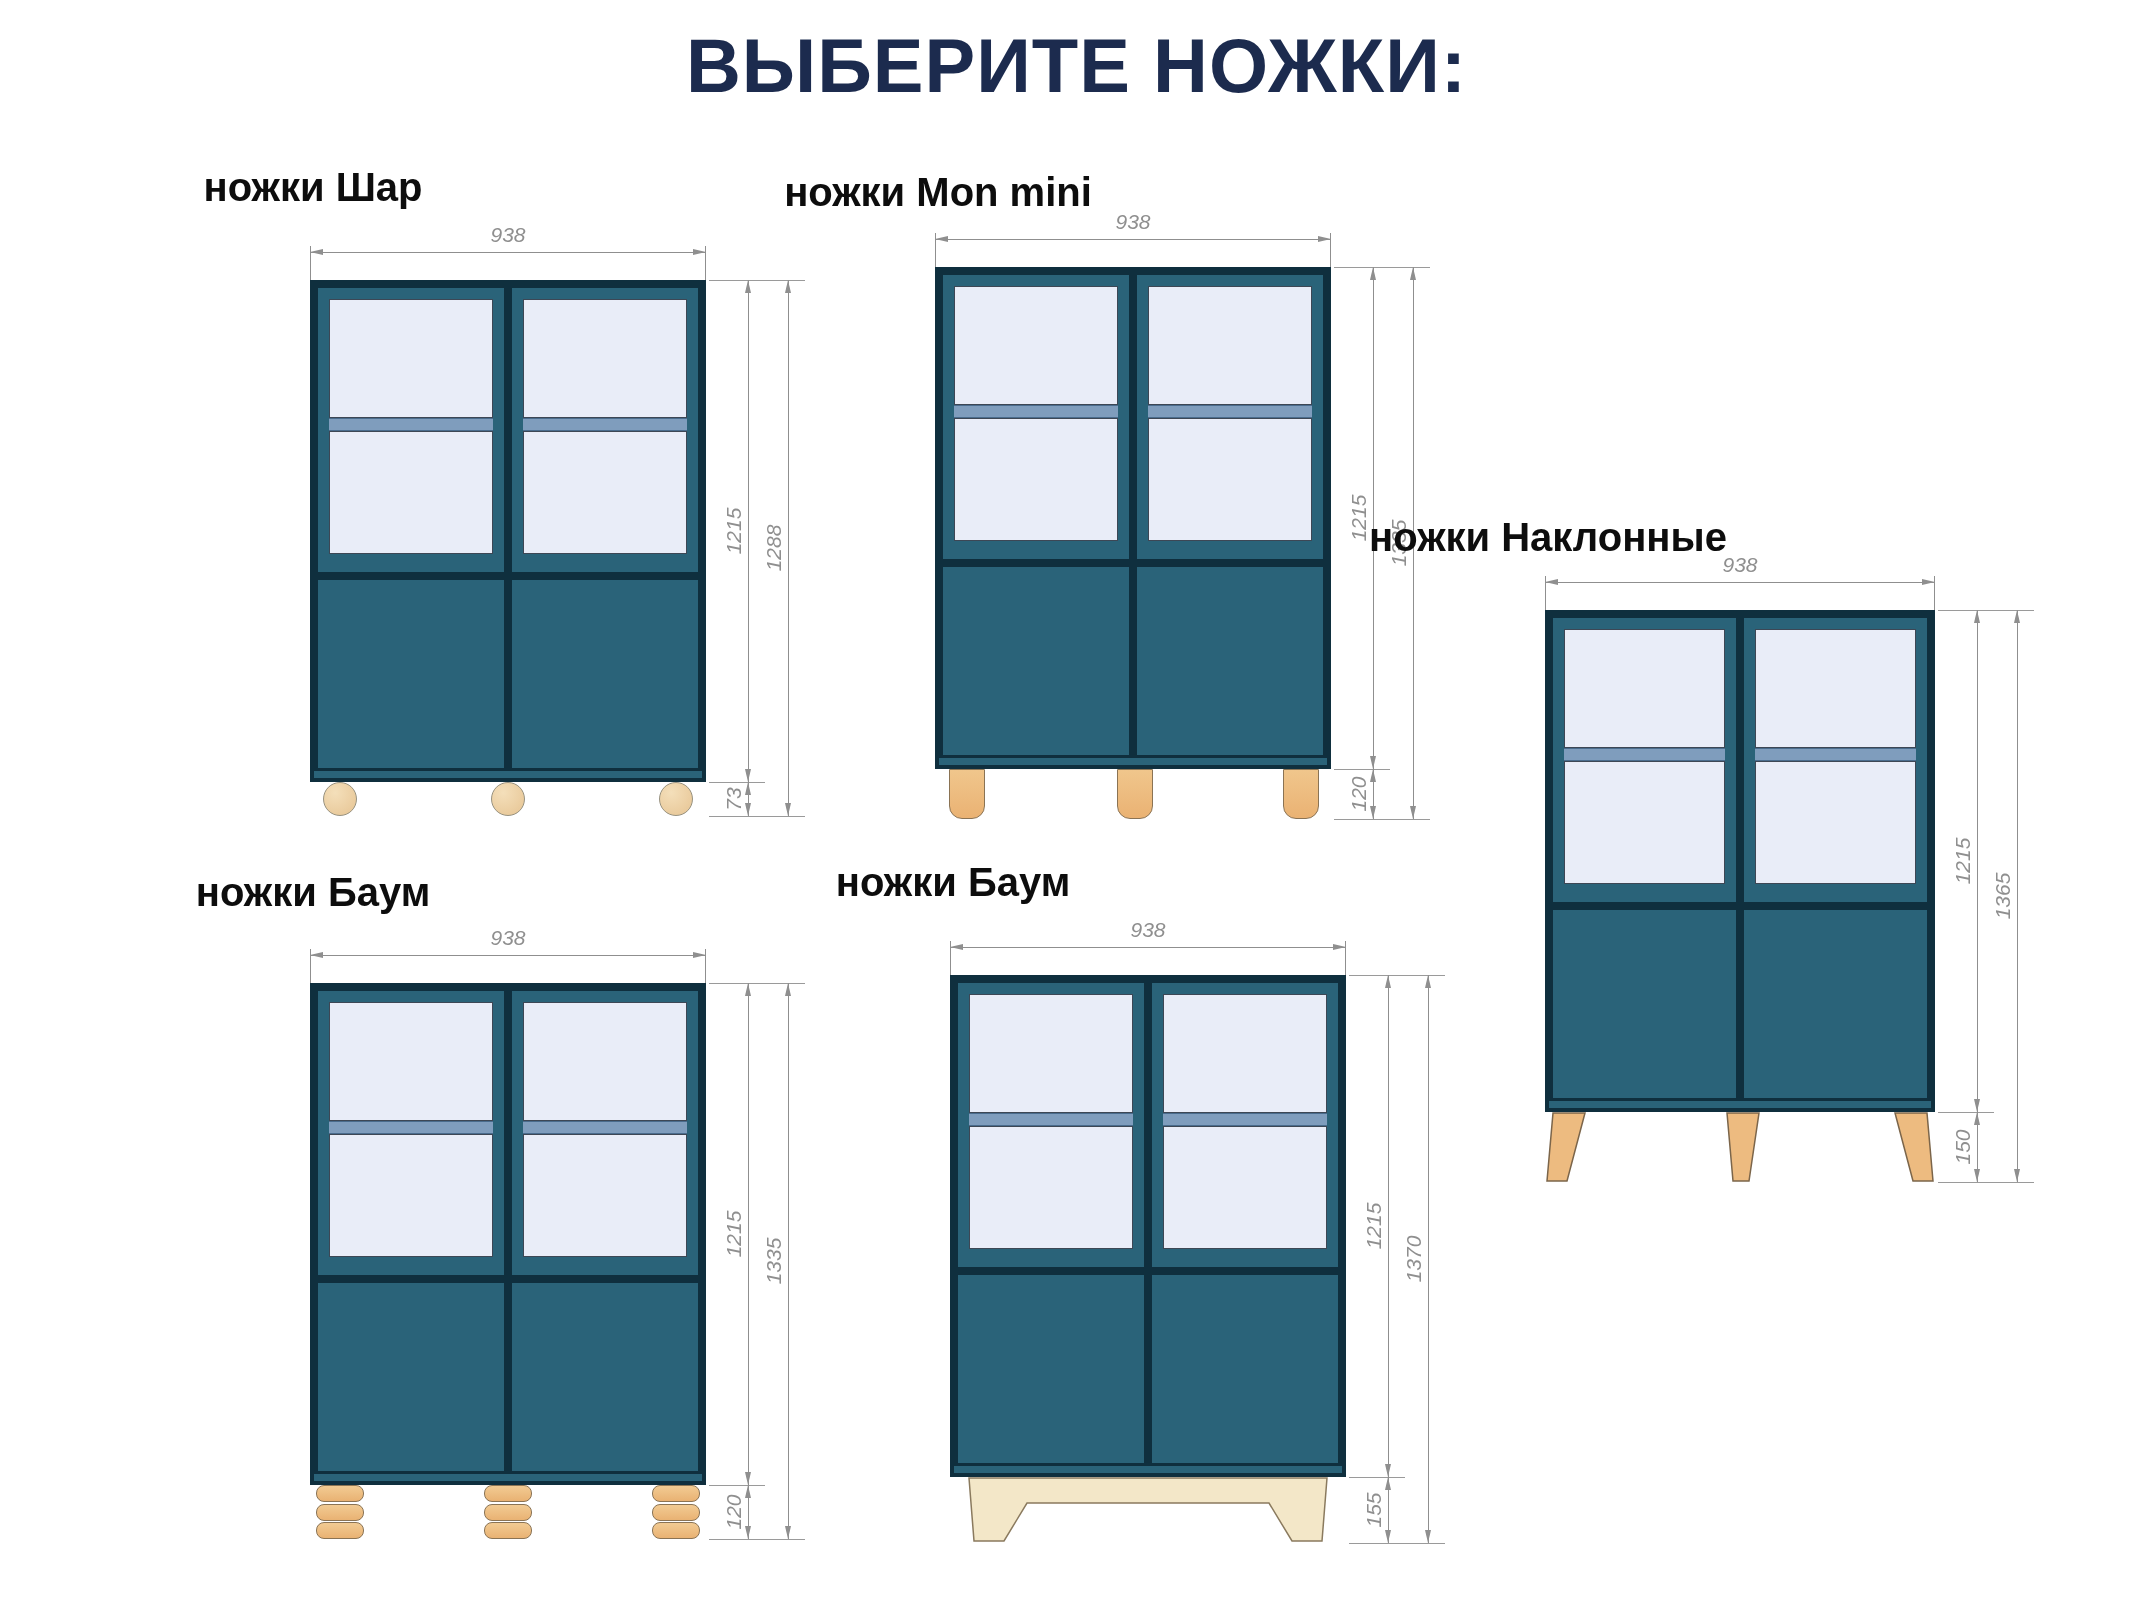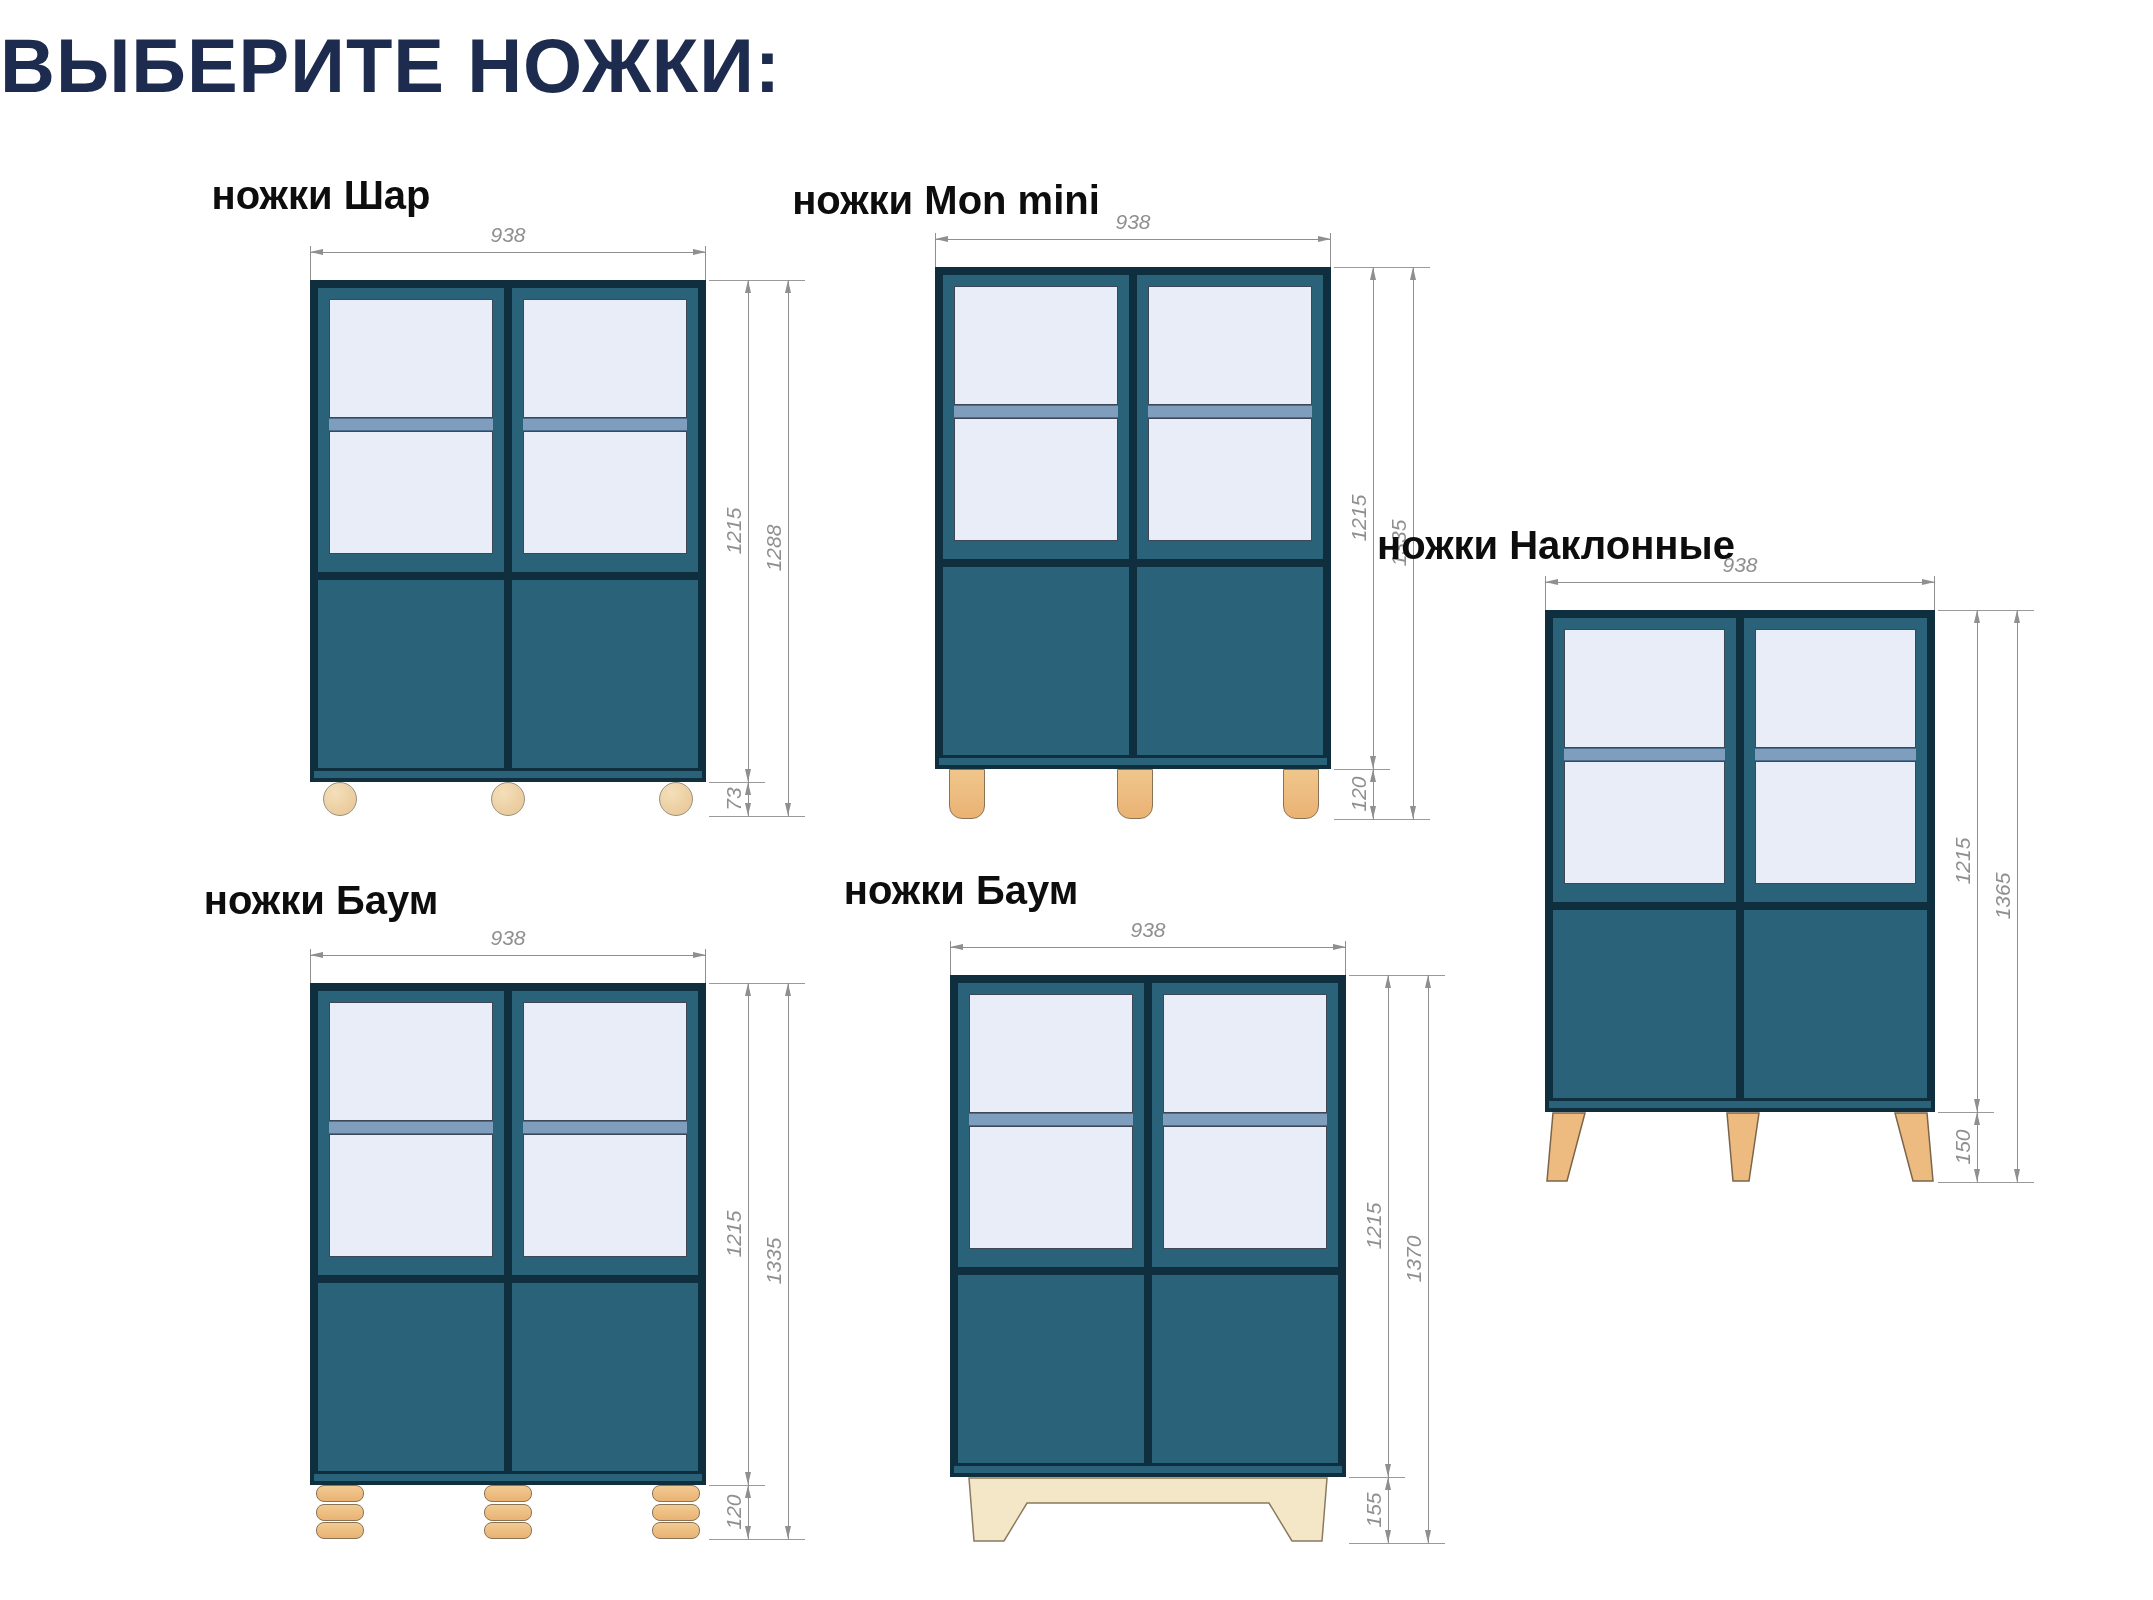--- a/index.html
+++ b/index.html
@@ -1,26 +1,26 @@
 <!DOCTYPE html>
 <html><head>
 <meta charset="utf-8">
 <style>
   html,body{margin:0;padding:0;background:#fff;}
   .page{position:relative;width:2153px;height:1600px;background:#ffffff;overflow:hidden;
         font-family:"Liberation Sans", sans-serif;}
 
   
-  .page-title{position:absolute;top:22px;left:0;right:0;margin:0;
+  .page-title{position:absolute;top:22px;left:0;right:0;margin:0;text-align:center;
               font-size:76px;font-weight:bold;letter-spacing:1px;color:#1c2b4e;}
 
   
   .cab{position:absolute;}
   .cab-title{position:absolute;top:var(--title-top);left:50%;transform:translateX(-50%);
-             margin:11px;font-size:40px;font-weight:bold;color:#0d0d0d;white-space:nowrap;}
+             margin:3px;font-size:40px;font-weight:bold;color:#0d0d0d;white-space:nowrap;}
 
   
   .body{position:absolute;left:0;top:0;width:var(--bw);height:var(--bh);
         background:#0f2f3e;border:2px solid #0f2f3e;box-sizing:border-box;
         display:grid;grid-template-columns:1fr 1fr;grid-template-rows:288px 1fr;
         gap:4px;padding:4px 4px 10px 4px;}
   .door{background:#2a6379;border:2px solid #0f2f3e;position:relative;box-sizing:border-box;}
   .glass-area{position:absolute;left:11px;right:11px;top:11px;bottom:18px;}
   .pane{position:absolute;left:0;right:0;background:#e9edf8;border:1px solid #3d4755;box-sizing:border-box;}
   .p1{top:0;height:119px;}

